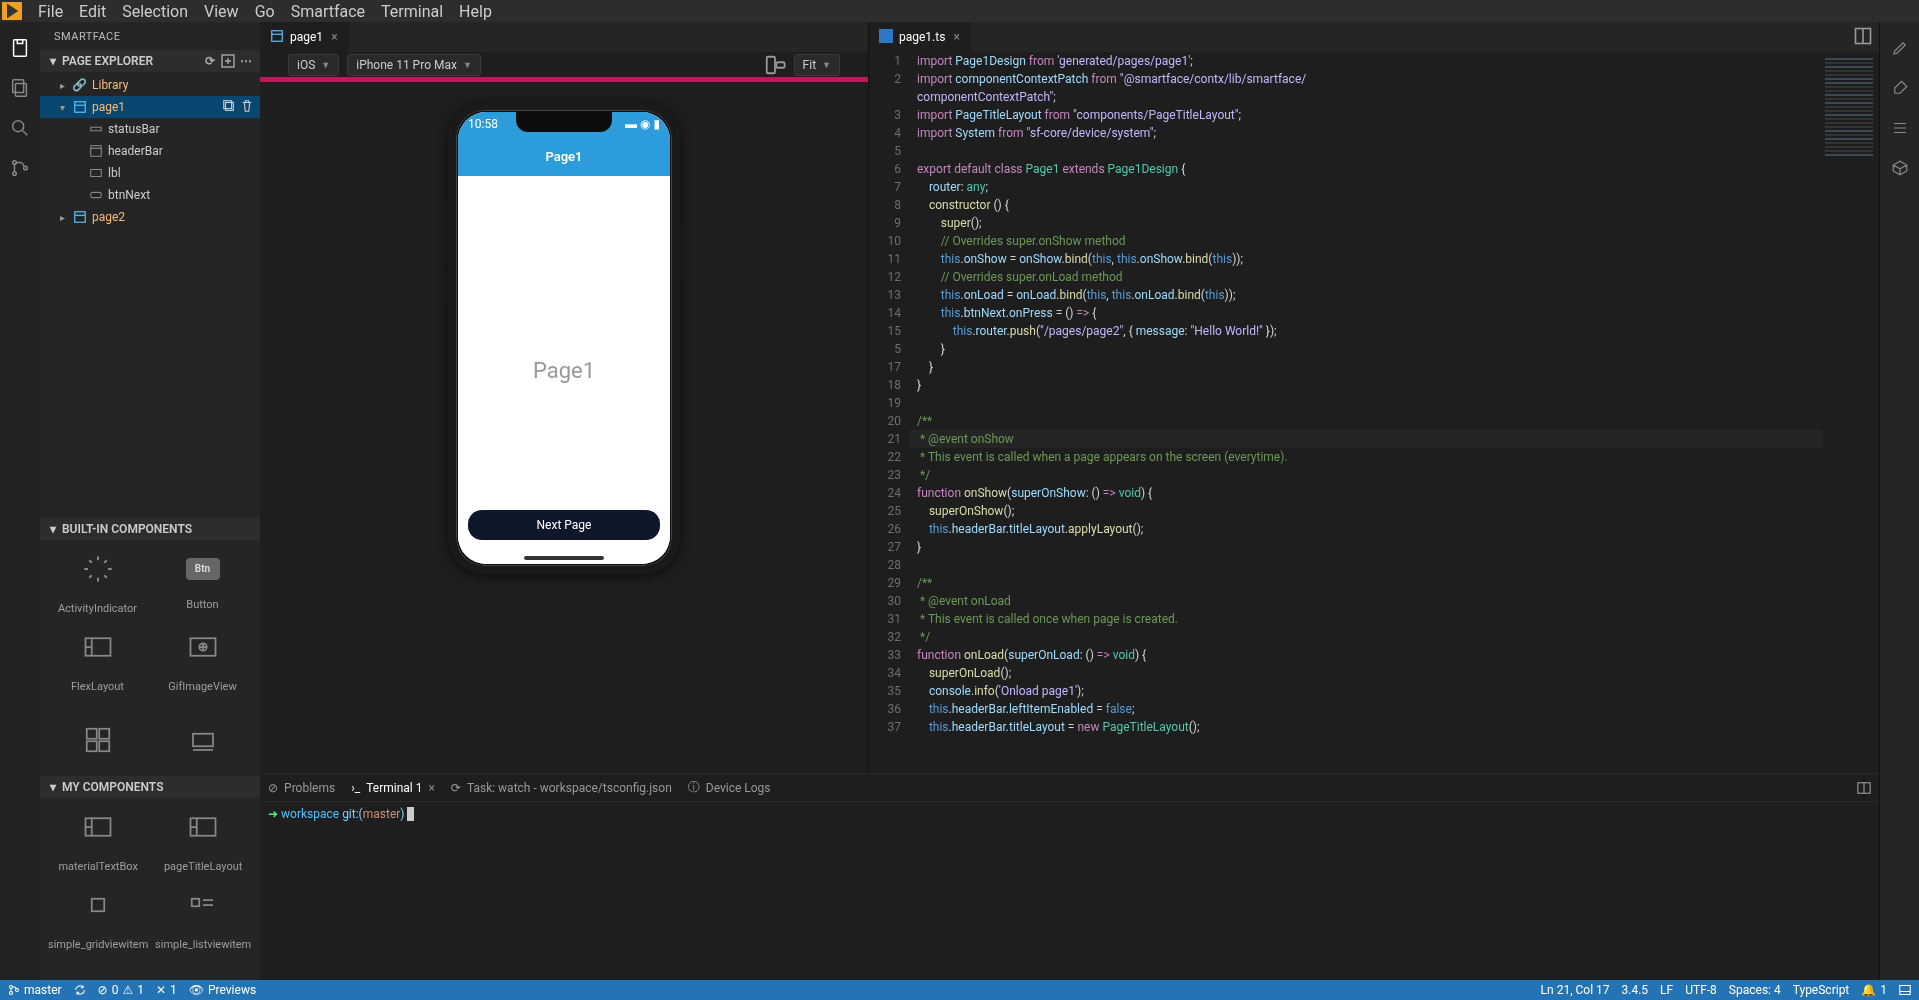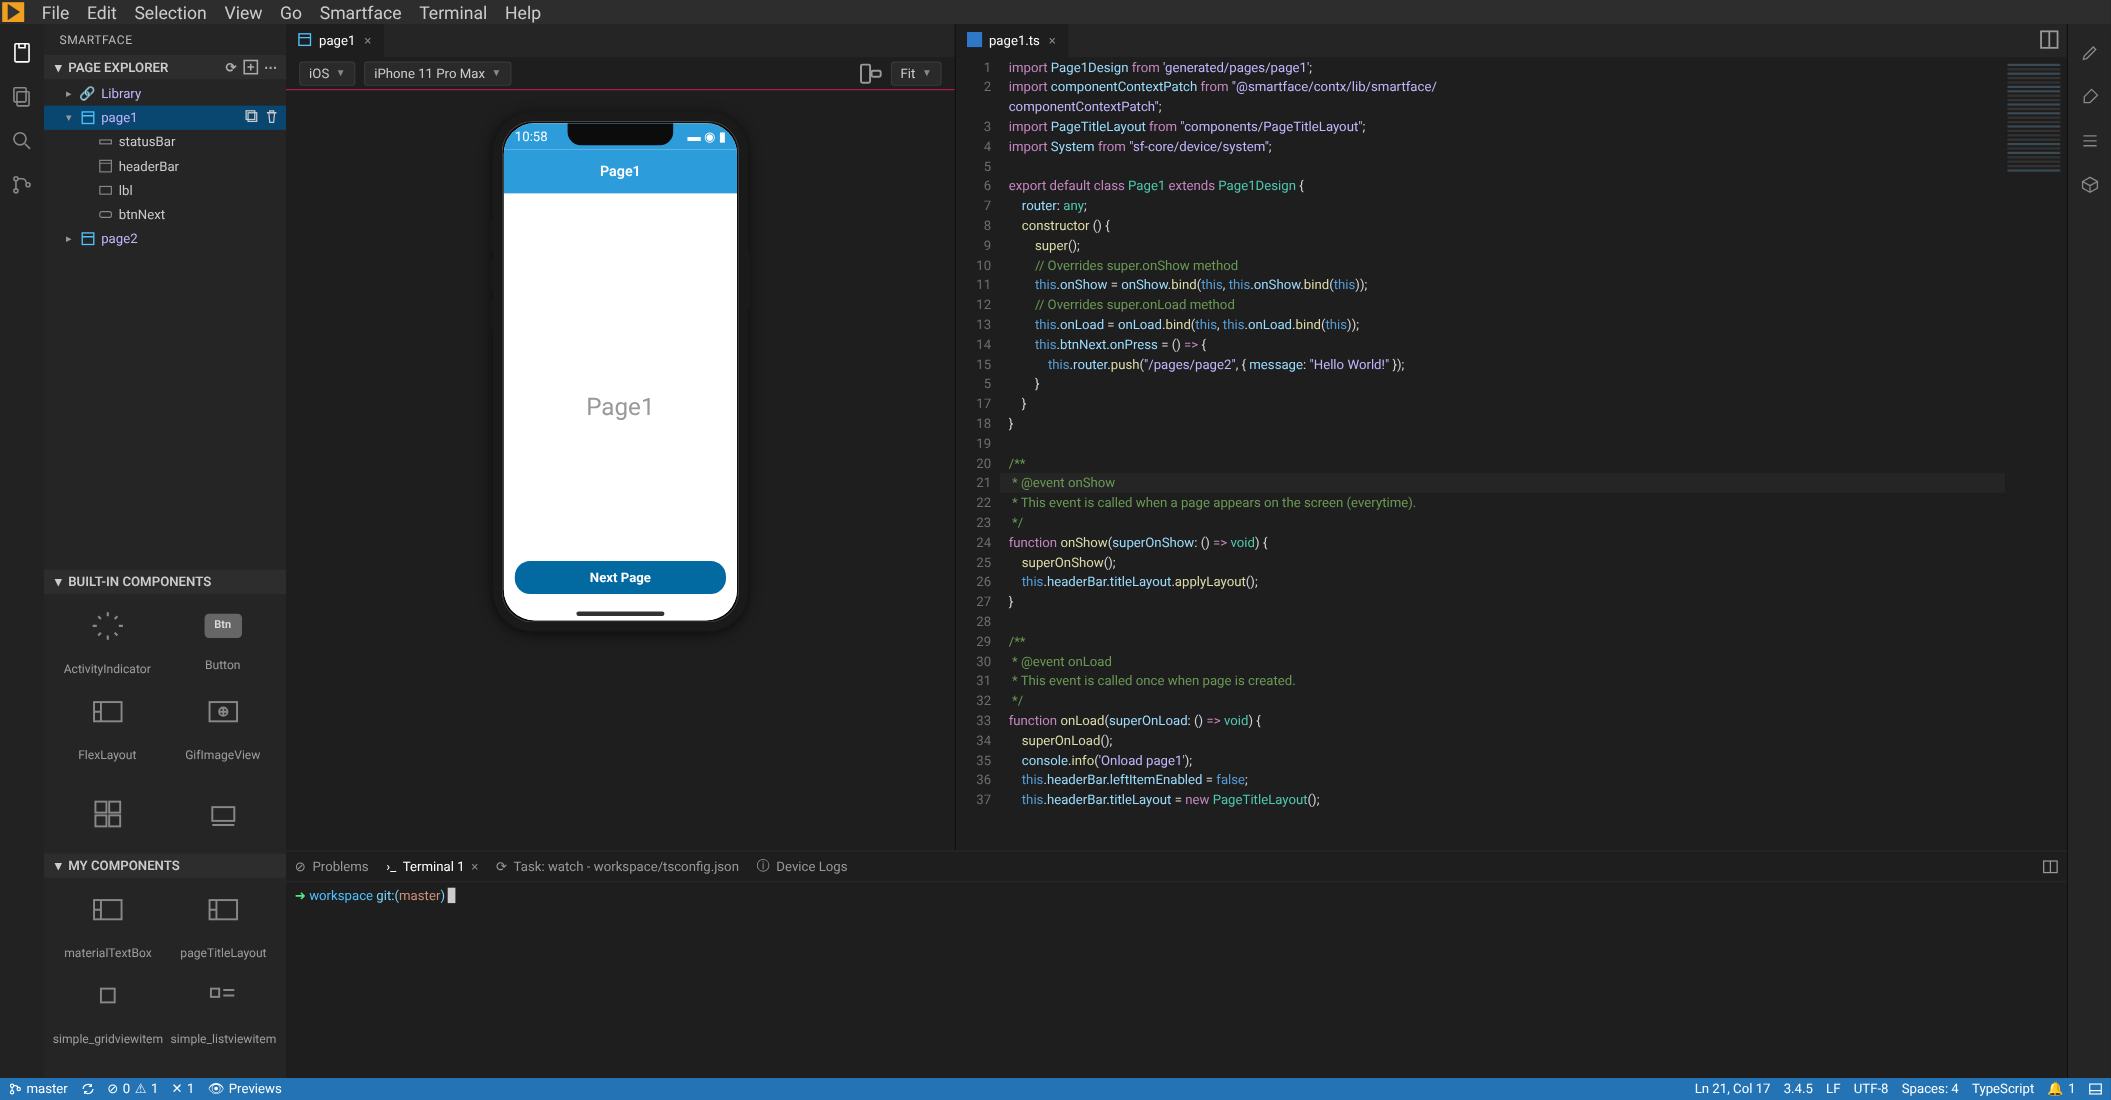--- a/index.html
+++ b/index.html
@@ -27,58 +27,58 @@
 .tree{padding:2px 0;overflow:auto}
 .tree-row{height:22px;display:flex;align-items:center;padding-left:6px;cursor:pointer;color:#ccc}
 .tree-row.selected{background:#094771;color:#fff}
 .tree-row .indent1{width:14px}
 .tree-row .indent3{width:42px}
 .tree-row .chev{width:12px;color:#999;font-size:10px}
 .tree-row .icon{width:16px;height:16px;display:flex;align-items:center;justify-content:center;margin-right:4px}
 .tree-row .icon svg{width:14px;height:14px}
 .tree-row .row-actions{margin-left:auto;display:none;gap:4px;padding-right:6px;color:#ccc}
 .tree-row.selected .row-actions{display:flex}
-.blue-text{color:#c4b5fd}
+.blue-text{color:#fdba74}
 
 .comp-grid{display:grid;grid-template-columns:1fr 1fr;gap:6px;padding:8px 8px 0 8px}
 .comp-item{height:72px;display:flex;flex-direction:column;align-items:center;justify-content:center;color:#aaa;font-size:11px;gap:18px;cursor:grab}
 .comp-item .ci-icon{width:30px;height:30px;display:flex;align-items:center;justify-content:center;color:#888}
 .comp-item .ci-label{font-size:11px;color:#9e9e9e;text-align:center}
 
 
 .editor{position:absolute;left:260px;right:0;top:22px;bottom:20px;display:flex}
 .pane{flex:1;display:flex;flex-direction:column;min-width:0;position:relative}
 .pane+.pane{border-left:1px solid #111}
 
 .tabs{height:30px;background:#252526;display:flex;align-items:flex-end}
 .tab{height:30px;display:flex;align-items:center;padding:0 10px;background:#2d2d2d;color:#bbb;gap:6px;cursor:pointer;border-right:1px solid #1e1e1e}
 .tab.active{background:#1e1e1e;color:#fff}
 .tab .close{color:#888;margin-left:2px}
 .tab .ticon svg{width:14px;height:14px}
 
 
-.designer-toolbar{height:30px;display:flex;align-items:center;padding:0 12px;gap:8px;border-bottom:1px solid #be185d}
+.designer-toolbar{height:30px;display:flex;align-items:center;padding:0 28px;gap:8px;border-bottom:5px solid #be185d}
 .dsel{background:#2a2a2a;color:#ccc;border:1px solid #3a3a3a;border-radius:3px;height:22px;display:flex;align-items:center;padding:0 8px;gap:6px;cursor:pointer;font-size:12px}
 .dsel .dd{font-size:9px;color:#888}
 .designer-toolbar .spacer{flex:1}
 .ticon-btn{width:22px;height:22px;display:flex;align-items:center;justify-content:center;color:#999;cursor:pointer}
 
 
 .design-surface{flex:1;display:flex;align-items:flex-start;justify-content:center;padding-top:20px;overflow:auto}
 .device{position:relative;width:232px;height:472px;border:8px solid #1a1a1a;border-radius:36px;background:#0c0c0c;box-shadow:0 0 0 1px #444 inset,0 2px 12px rgba(0,0,0,.6)}
 .device::before,.device::after{content:"";position:absolute;background:#1a1a1a;border-radius:2px}
 .device::before{left:-10px;top:90px;width:2px;height:28px;box-shadow:0 36px 0 #1a1a1a,0 72px 0 #1a1a1a}
 .device::after{right:-10px;top:120px;width:2px;height:50px}
 .screen{position:absolute;inset:2px;background:#fff;border-radius:28px;overflow:hidden;display:flex;flex-direction:column}
 .notch{position:absolute;top:0;left:50%;transform:translateX(-50%);width:96px;height:20px;background:#0c0c0c;border-bottom-left-radius:12px;border-bottom-right-radius:12px;z-index:2}
 .statusbar{height:24px;background:#2D9CDB;color:#fff;display:flex;align-items:center;justify-content:space-between;padding:0 10px;font-size:10px}
 .headerbar{height:40px;background:#2D9CDB;color:#fff;display:flex;align-items:center;justify-content:center;font-weight:600;font-size:13px}
 .screen-body{flex:1;background:#fff;position:relative;display:flex;align-items:center;justify-content:center}
 .lbl{color:#999;font-size:22px;font-weight:400}
-.btn-next{position:absolute;left:10px;right:10px;bottom:24px;height:30px;background:#0369a1;border-radius:14px;display:flex;align-items:center;justify-content:center;color:#fff;font-size:12px;font-weight:700}
+.btn-next{position:absolute;left:10px;right:10px;bottom:24px;height:30px;background:#0f172a;border-radius:14px;display:flex;align-items:center;justify-content:center;color:#fff;font-size:12px;font-weight:400}
 .home-ind{position:absolute;bottom:4px;left:50%;transform:translateX(-50%);width:80px;height:4px;background:#000;border-radius:2px;opacity:.8}
 
 
 .code-area{flex:1;display:flex;overflow:hidden;position:relative;font-family:Menlo,Consolas,monospace;font-size:12px}
 .gutter{width:40px;background:#1e1e1e;color:#6e6e6e;text-align:right;padding:0 8px 0 0;line-height:18px}
 .gutter .ln{height:18px}
 .code{flex:1;background:#1e1e1e;color:#d4d4d4;line-height:18px;white-space:pre;overflow:hidden}
 .code .row{height:18px;padding-left:8px}
 .code .hl{background:rgba(255,255,255,0.03)}
 .tok-k{color:#c586c0}

